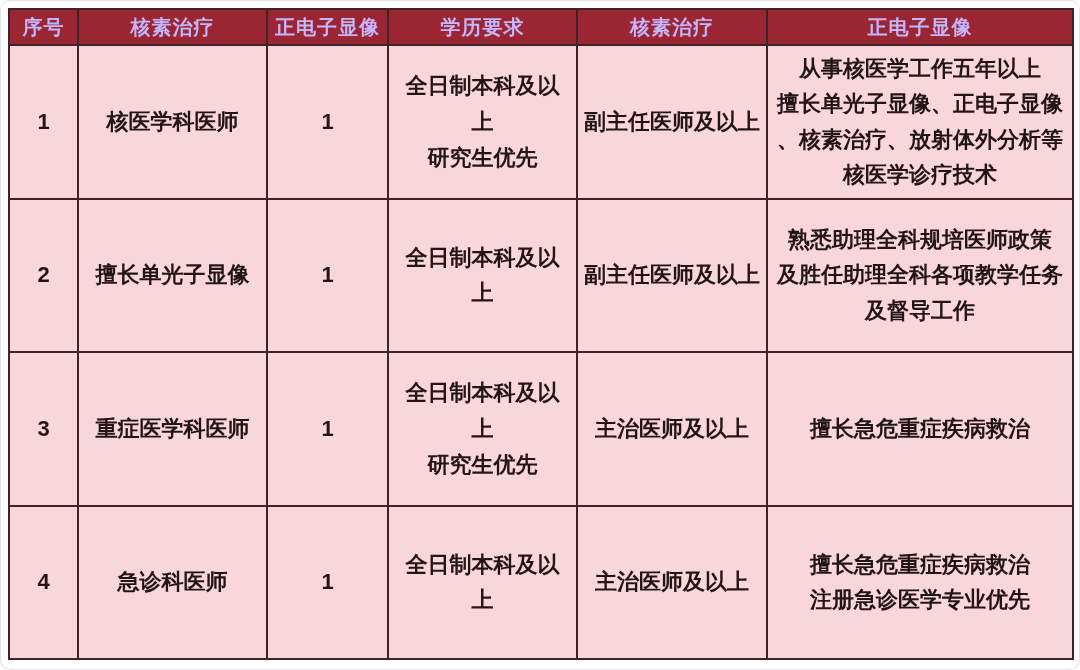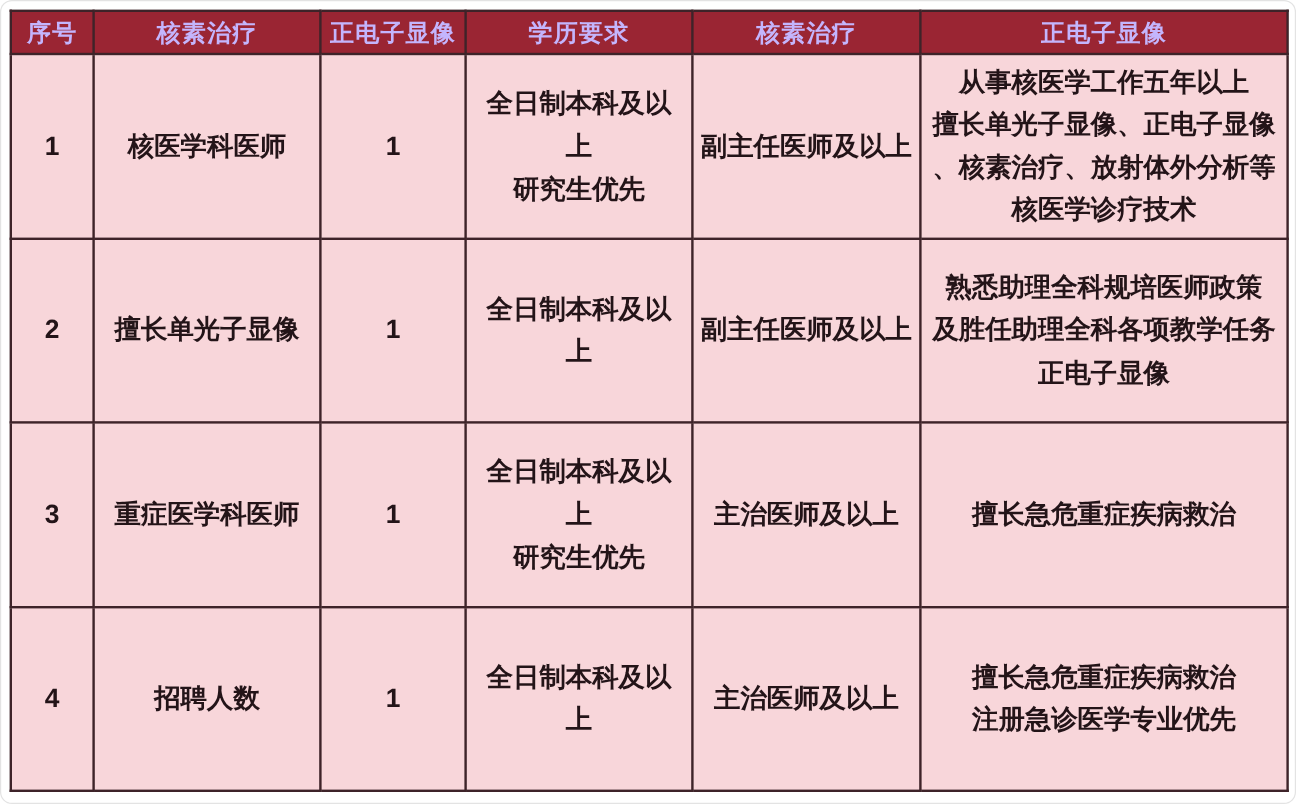--- a/index.html
+++ b/index.html
@@ -100,34 +100,34 @@
 核医学诊疗技术</td>
         </tr>
         <tr>
           <td>2</td>
           <td>擅长单光子显像</td>
           <td>1</td>
           <td>全日制本科及以上</td>
           <td>副主任医师及以上</td>
           <td>熟悉助理全科规培医师政策
 及胜任助理全科各项教学任务
-正电子显像</td>
+及督导工作</td>
         </tr>
         <tr>
           <td>3</td>
           <td>重症医学科医师</td>
           <td>1</td>
           <td>全日制本科及以上
 研究生优先</td>
           <td>主治医师及以上</td>
           <td>擅长急危重症疾病救治</td>
         </tr>
         <tr>
           <td>4</td>
-          <td>招聘人数</td>
+          <td>急诊科医师</td>
           <td>1</td>
           <td>全日制本科及以上</td>
           <td>主治医师及以上</td>
           <td>擅长急危重症疾病救治
 注册急诊医学专业优先</td>
         </tr>
       </tbody>
     </table>
   </div>
 </div>

